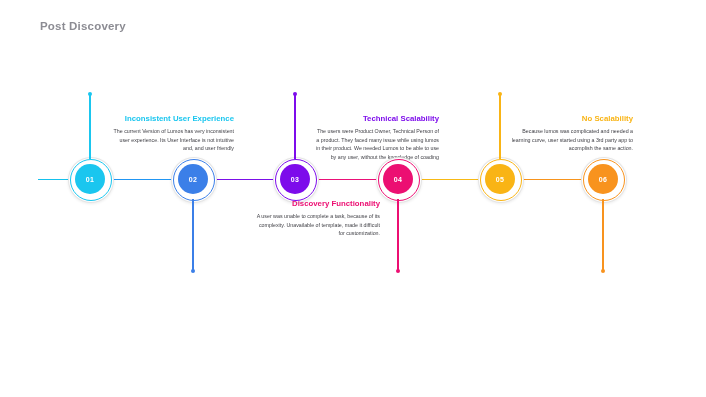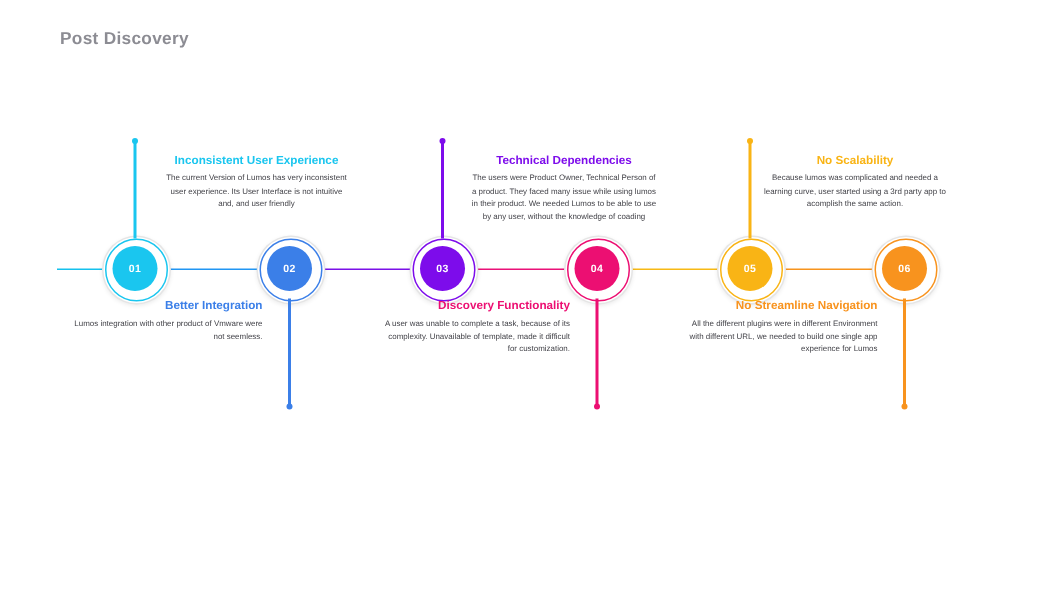--- a/index.html
+++ b/index.html
@@ -122,21 +122,21 @@
     font-weight: bold;
     margin: 0 0 3px 0;
     line-height: 1.15;
   }
   .block .bb {
     font-size: 5.3px;
     color: #3f3f45;
     line-height: 1.65;
     margin: 0;
   }
-  .block.left-align  { text-align: center; }
+  .block.left-align  { text-align: right; margin-top: 12px; }
   .block.right-align { text-align: right; }
 </style>
 </head>
 <body>
 
 <div id="slide">
 
   <div id="page-title">Post Discovery</div>
 
   <div id="timeline">
@@ -163,36 +163,32 @@
       <div class="node" style="left: 193px;">
         <div class="ring-outer"></div>
         <div class="ring-color" style="color: rgb(59, 127, 232);"></div>
         <div class="disc" style="background: rgb(59, 127, 232);">
           <span>02</span>
         </div>
         <div class="stem down" style="background: rgb(59, 127, 232); height: 72px;">
           <div class="stem-dot" style="background: rgb(59, 127, 232);"></div>
         </div>
       </div>
-      <div class="block right-align" style="left: 49px; top: 105px;">
-        <div class="bt" style="color: rgb(59, 127, 232);">Better Integration</div>
-        <div class="bb">Lumos integration with other product of Vmware were not seemless.</div>
-      </div>
       <div class="node" style="left: 295px;">
         <div class="ring-outer"></div>
         <div class="ring-color" style="color: rgb(125, 12, 235);"></div>
         <div class="disc" style="background: rgb(125, 12, 235);">
           <span>03</span>
         </div>
         <div class="stem up" style="background: rgb(125, 12, 235); height: 65px;">
           <div class="stem-dot" style="background: rgb(125, 12, 235);"></div>
         </div>
       </div>
       <div class="block left-align" style="left: 313px; top: 8px;">
-        <div class="bt" style="color: rgb(125, 12, 235);">Technical Dependencies</div>
+        <div class="bt" style="color: rgb(125, 12, 235);">Technical Scalability</div>
         <div class="bb">The users were Product Owner, Technical Person of a product. They faced many issue while using lumos in their product. We needed Lumos to be able to use by any user, without the knowledge of coading</div>
       </div>
       <div class="node" style="left: 398px;">
         <div class="ring-outer"></div>
         <div class="ring-color" style="color: rgb(236, 15, 114);"></div>
         <div class="disc" style="background: rgb(236, 15, 114);">
           <span>04</span>
         </div>
         <div class="stem down" style="background: rgb(236, 15, 114); height: 72px;">
           <div class="stem-dot" style="background: rgb(236, 15, 114);"></div>
@@ -219,19 +215,15 @@
       <div class="node" style="left: 603px;">
         <div class="ring-outer"></div>
         <div class="ring-color" style="color: rgb(248, 147, 30);"></div>
         <div class="disc" style="background: rgb(248, 147, 30);">
           <span>06</span>
         </div>
         <div class="stem down" style="background: rgb(248, 147, 30); height: 72px;">
           <div class="stem-dot" style="background: rgb(248, 147, 30);"></div>
         </div>
       </div>
-      <div class="block right-align" style="left: 459px; top: 105px;">
-        <div class="bt" style="color: rgb(248, 147, 30);">No Streamline Navigation</div>
-        <div class="bb">All the different plugins were in different Environment with different URL, we needed to build one single app experience for Lumos</div>
-      </div>
     </div>
 
 </div>
 
 </body></html>

